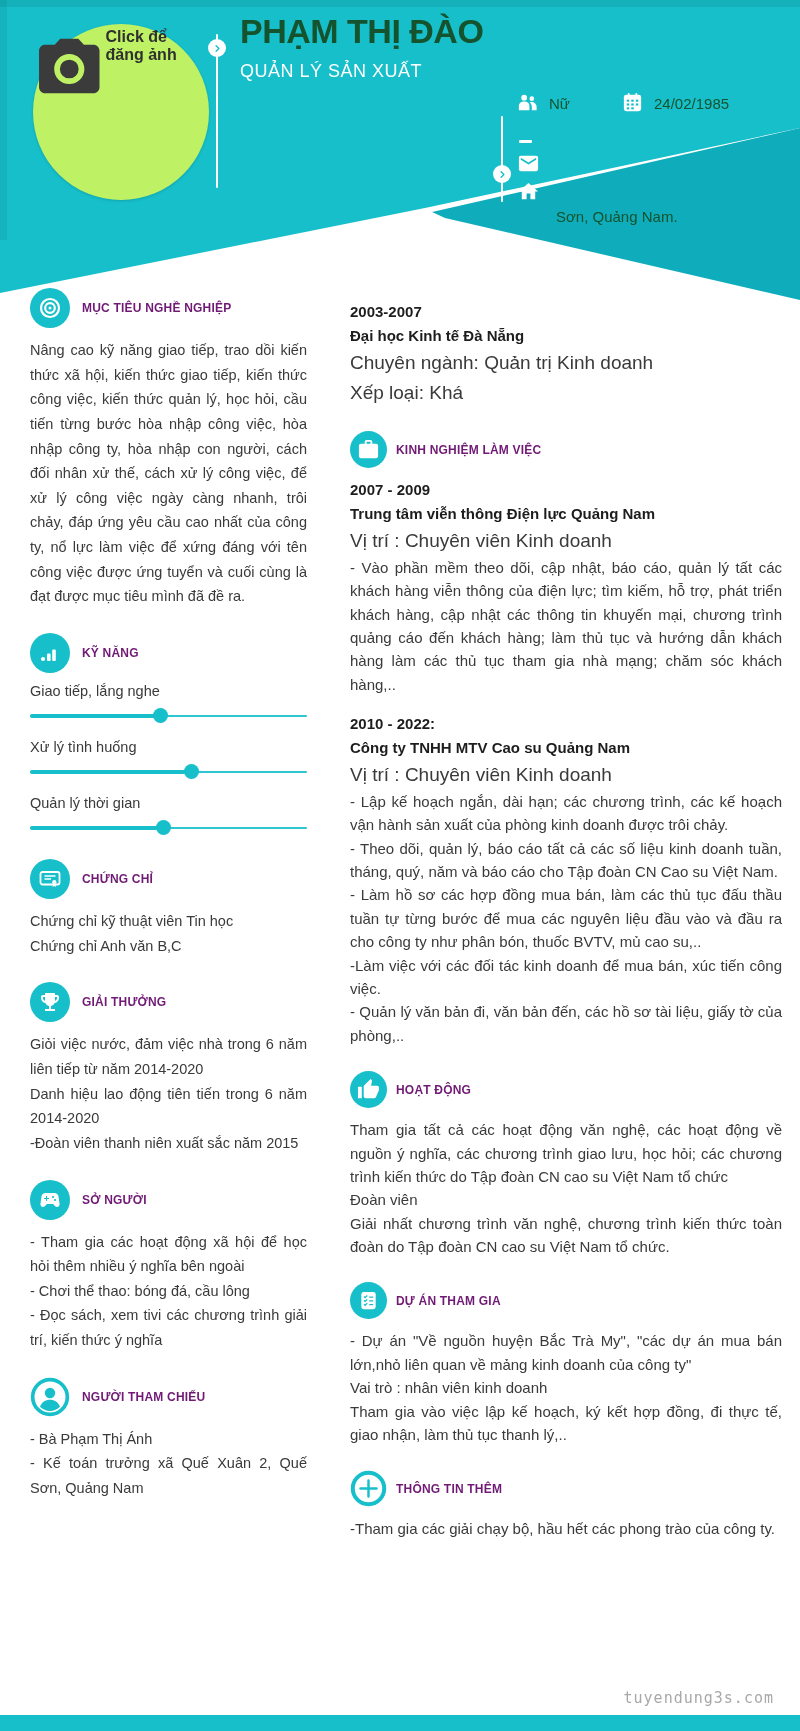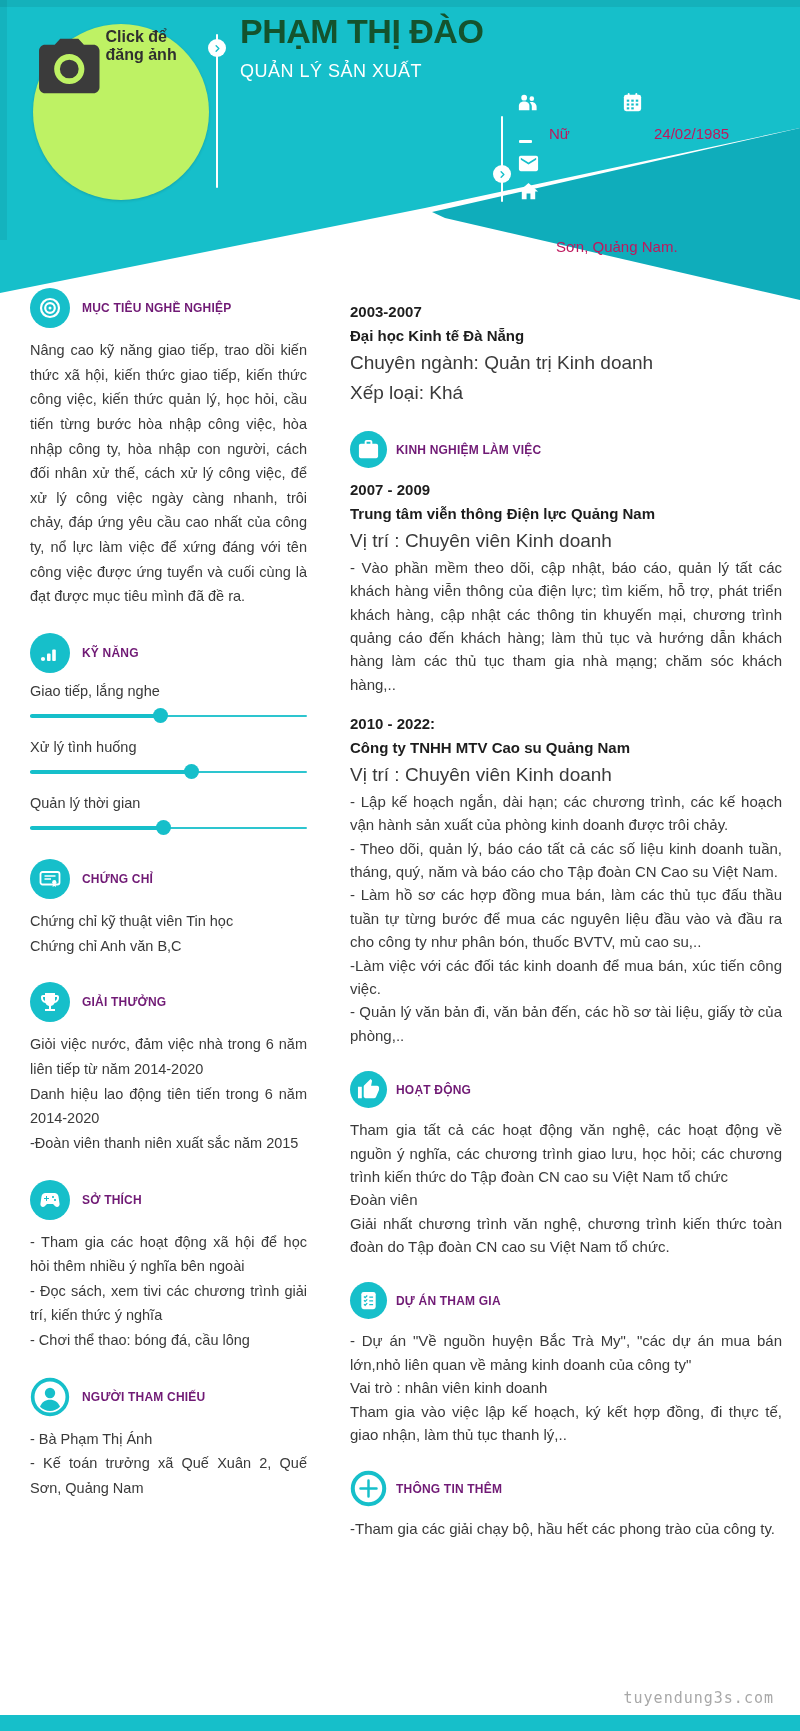--- a/index.html
+++ b/index.html
@@ -30,21 +30,21 @@
   .chev1{left:208px;top:39px;}
   .chev2{left:493px;top:165px;}
 
   .cand-name{position:absolute;left:240px;top:12px;color:#14532d;font-size:34px;font-weight:700;
     letter-spacing:-.5px;white-space:nowrap;}
   .cand-title{position:absolute;left:240px;top:61px;color:#fff;font-size:18px;font-weight:400;
     letter-spacing:.5px;white-space:nowrap;}
 
   .inf-ic{position:absolute;width:23px;height:23px;}
   .inf-ic svg{width:100%;height:100%;}
-  .inf-txt{position:absolute;color:#be185d;font-size:15px;white-space:nowrap;margin-top:30px;}
+  .inf-txt{position:absolute;color:#14532d;font-size:15px;white-space:nowrap;}
   .ic-gender{left:516px;top:91px;}  .tx-gender{left:549px;top:95px;}
   .ic-cal{left:621px;top:91px;}     .tx-dob{left:654px;top:95px;}
   .phone-dash{position:absolute;left:519px;top:140px;width:13px;height:3px;background:#fff;border-radius:1px;}
   .ic-mail{left:517px;top:152px;}
   .ic-home{left:517px;top:180px;}
   .tx-addr{left:556px;top:208px;}
 
   
   .cols{display:flex;padding:0 18px 0 30px;margin-top:-22px;position:relative;}
   .col-left{width:277px;flex:none;}
@@ -251,25 +251,25 @@
         <div class="body-txt">-Đoàn viên thanh niên xuất sắc năm 2015</div>
       </div>
 
       <div class="sec">
         <div class="sec-head">
           <div class="sec-ic">
             <svg viewBox="0 0 24 24">
                 <path fill="#fff" fill-rule="evenodd" d="M21.58 16.09l-1.09-7.66C20.21 6.46 18.52 5 16.53 5H7.47C5.48 5 3.79 6.46 3.51 8.43l-1.09 7.66C2.2 17.63 3.39 19 4.94 19c.68 0 1.32-.27 1.8-.75L9 16h6l2.25 2.25c.48.48 1.13.75 1.8.75 1.56 0 2.75-1.37 2.53-2.91zM11 11H9v2H8v-2H6v-1h2V8h1v2h2v1zm4-1c-.55 0-1-.45-1-1s.45-1 1-1 1 .45 1 1-.45 1-1 1zm2 3c-.55 0-1-.45-1-1s.45-1 1-1 1 .45 1 1-.45 1-1 1z"></path>
               </svg>
           </div>
-          <div class="sec-title">SỞ THÍCH</div>
+          <div class="sec-title">SỞ NGƯỜI</div>
         </div>
         <div class="body-txt">- Tham gia các hoạt động xã hội để học hỏi thêm nhiều ý nghĩa bên ngoài</div>
+        <div class="body-txt">- Chơi thể thao: bóng đá, cầu lông</div>
         <div class="body-txt">- Đọc sách, xem tivi các chương trình giải trí, kiến thức ý nghĩa</div>
-        <div class="body-txt">- Chơi thể thao: bóng đá, cầu lông</div>
       </div>
 
       <div class="sec">
         <div class="sec-head">
           <div class="sec-ic outline">
             <svg viewBox="0 0 24 24">
                 <circle cx="12" cy="12" r="10.4" fill="#fff" stroke="#16bfca" stroke-width="2.2"></circle>
                 <circle cx="12" cy="9.6" r="3.1" fill="#16bfca"></circle>
                 <path d="M6 17.9c1-2.9 3.3-4.3 6-4.3s5 1.4 6 4.3c-1.6 1.6-3.7 2.5-6 2.5s-4.4-.9-6-2.5z" fill="#16bfca"></path>
               </svg>

